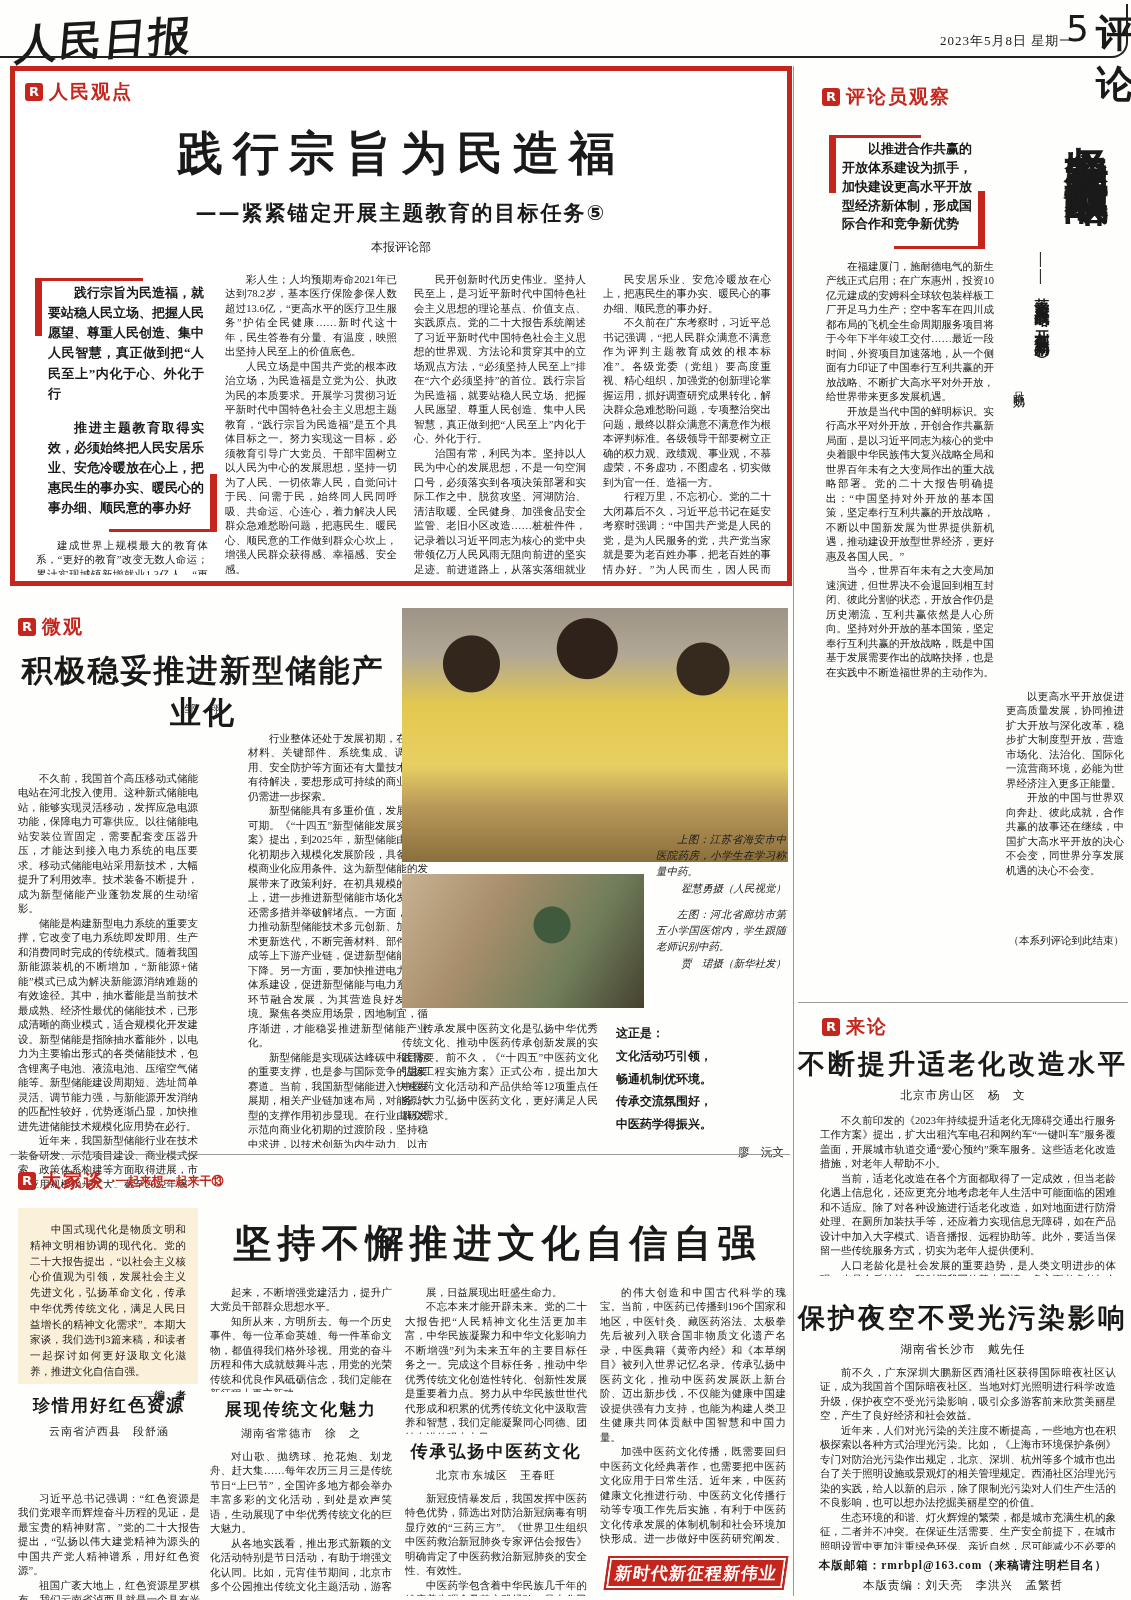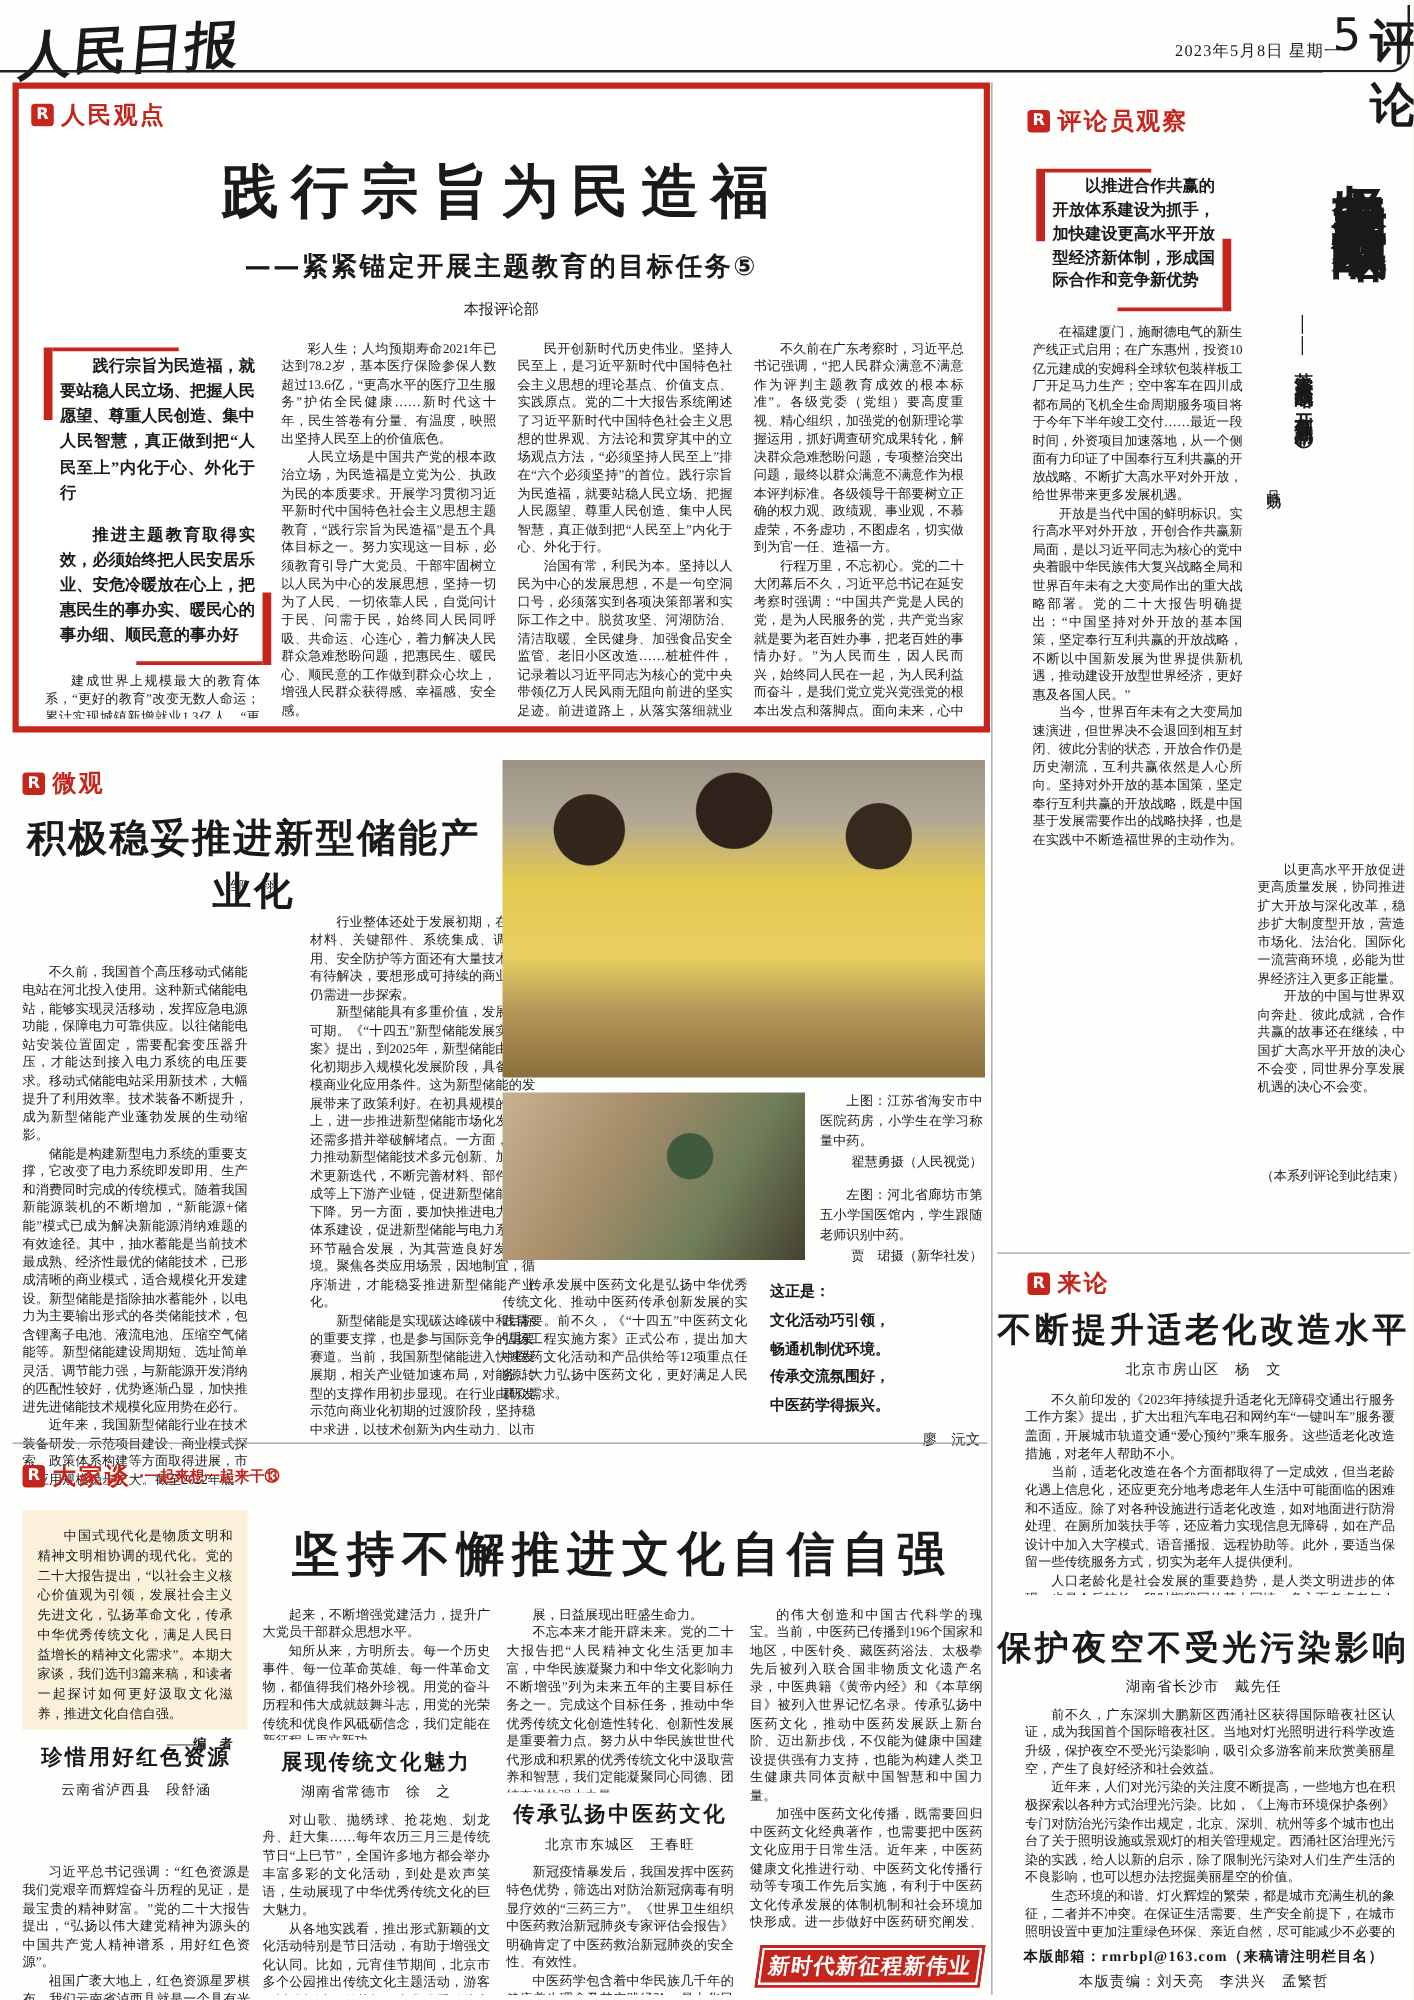--- a/index.html
+++ b/index.html
@@ -107,20 +107,21 @@
       </div>
     <div class="colbody abs" style="left:210px;top:202px;width:172px;height:302px;">
         <p class="">彩人生；人均预期寿命2021年已达到78.2岁，基本医疗保险参保人数超过13.6亿，“更高水平的医疗卫生服务”护佑全民健康……新时代这十年，民生答卷有分量、有温度，映照出坚持人民至上的价值底色。</p>
         <p class="">人民立场是中国共产党的根本政治立场，为民造福是立党为公、执政为民的本质要求。开展学习贯彻习近平新时代中国特色社会主义思想主题教育，“践行宗旨为民造福”是五个具体目标之一。努力实现这一目标，必须教育引导广大党员、干部牢固树立以人民为中心的发展思想，坚持一切为了人民、一切依靠人民，自觉问计于民、问需于民，始终同人民同呼吸、共命运、心连心，着力解决人民群众急难愁盼问题，把惠民生、暖民心、顺民意的工作做到群众心坎上，增强人民群众获得感、幸福感、安全感。</p>
       </div>
     <div class="colbody abs" style="left:399px;top:202px;width:172px;height:302px;">
         <p class="">民开创新时代历史伟业。坚持人民至上，是习近平新时代中国特色社会主义思想的理论基点、价值支点、实践原点。党的二十大报告系统阐述了习近平新时代中国特色社会主义思想的世界观、方法论和贯穿其中的立场观点方法，“必须坚持人民至上”排在“六个必须坚持”的首位。践行宗旨为民造福，就要站稳人民立场、把握人民愿望、尊重人民创造、集中人民智慧，真正做到把“人民至上”内化于心、外化于行。</p>
         <p class="">治国有常，利民为本。坚持以人民为中心的发展思想，不是一句空洞口号，必须落实到各项决策部署和实际工作之中。脱贫攻坚、河湖防治、清洁取暖、全民健身、加强食品安全监管、老旧小区改造……桩桩件件，记录着以习近平同志为核心的党中央带领亿万人民风雨无阻向前进的坚实足迹。前进道路上，从落实落细就业优先政策到完善生育支持政策体系，从解决好新市民、青年人等住房问题到补齐医疗卫生特别是城乡基层医疗卫生公共服务的短板，把人民</p>
       </div>
     <div class="colbody abs" style="left:588px;top:202px;width:168px;height:302px;">
+        <p class="">民安居乐业、安危冷暖放在心上，把惠民生的事办实、暖民心的事办细、顺民意的事办好。</p>
         <p class="">不久前在广东考察时，习近平总书记强调，“把人民群众满意不满意作为评判主题教育成效的根本标准”。各级党委（党组）要高度重视、精心组织，加强党的创新理论掌握运用，抓好调查研究成果转化，解决群众急难愁盼问题，专项整治突出问题，最终以群众满意不满意作为根本评判标准。各级领导干部要树立正确的权力观、政绩观、事业观，不慕虚荣，不务虚功，不图虚名，切实做到为官一任、造福一方。</p>
         <p class="">行程万里，不忘初心。党的二十大闭幕后不久，习近平总书记在延安考察时强调：“中国共产党是人民的党，是为人民服务的党，共产党当家就是要为老百姓办事，把老百姓的事情办好。”为人民而生，因人民而兴，始终同人民在一起，为人民利益而奋斗，是我们党立党兴党强党的根本出发点和落脚点。面向未来，心中装着百姓，手中握有真理，脚踏人间正道，我们信心十足、力量十足。</p>
       </div>
   </div>
 
   <div class="label-row abs" style="left:822px;top:84px;">
     <span class="logo-sq">R</span>
     <span class="label-main">评论员观察</span>
   </div>
   <div class="pq abs" style="left:842px;top:140px;width:130px;height:104px;font-size:13px;line-height:1.45;">
@@ -158,21 +159,21 @@
       <p class="">近年来，我国新型储能行业在技术装备研发、示范项目建设、商业模式探索、政策体系构建等方面取得进展，市场应用规模稳步扩大。截至2022年底，全国已投运新型储能项目装机规模达870万千瓦，比2021年底增长110%以上。不过，新型储能</p>
     </div>
   <div class="colbody abs" style="left:210px;top:732px;width:180px;height:416px;margin-left:38px;">
       <p class="">行业整体还处于发展初期，在核心材料、关键部件、系统集成、调度运用、安全防护等方面还有大量技术难题有待解决，要想形成可持续的商业模式仍需进一步探索。</p>
       <p class="">新型储能具有多重价值，发展前景可期。《“十四五”新型储能发展实施方案》提出，到2025年，新型储能由商业化初期步入规模化发展阶段，具备大规模商业化应用条件。这为新型储能的发展带来了政策利好。在初具规模的基础上，进一步推进新型储能市场化发展，还需多措并举破解堵点。一方面，要着力推动新型储能技术多元创新、加速技术更新迭代，不断完善材料、部件、集成等上下游产业链，促进新型储能成本下降。另一方面，要加快推进电力市场体系建设，促进新型储能与电力系统各环节融合发展，为其营造良好发展环境。聚焦各类应用场景，因地制宜，循序渐进，才能稳妥推进新型储能产业化。</p>
       <p class="">新型储能是实现碳达峰碳中和目标的重要支撑，也是参与国际竞争的重要赛道。当前，我国新型储能进入快速发展期，相关产业链加速布局，对能源转型的支撑作用初步显现。在行业由研发示范向商业化初期的过渡阶段，坚持稳中求进，以技术创新为内生动力、以市场机制为根本依托，以政策环境为有力保障，定能推动新型储能高质量发展，为加快构建清洁低碳、安全高效的能源体系添砖加瓦。</p>
     </div>
 
   <div class="abs photo photo-big" style="left:402px;top:608px;width:386px;height:254px;"></div>
   <div class="abs photo photo-small" style="left:402px;top:874px;width:242px;height:134px;"></div>
-  <div class="abs caption" style="left:656px;top:874px;width:130px;">
+  <div class="abs caption" style="left:656px;top:832px;width:130px;font-style:italic;">
     <p>上图：江苏省海安市中医院药房，小学生在学习称量中药。</p>
     <div class="cap-credit">翟慧勇摄（人民视觉）</div>
     <p>左图：河北省廊坊市第五小学国医馆内，学生跟随老师识别中药。</p>
     <div class="cap-credit">贾　珺摄（新华社发）</div>
   </div>
   <div class="colbody abs" style="left:402px;top:1022px;width:196px;height:126px;">
       <p style="margin:0;text-indent:2em;text-align:justify;">传承发展中医药文化是弘扬中华优秀传统文化、推动中医药传承创新发展的实践需要。前不久，《“十四五”中医药文化弘扬工程实施方案》正式公布，提出加大中医药文化活动和产品供给等12项重点任务，大力弘扬中医药文化，更好满足人民群众需求。</p>
     </div>
   <div class="abs poem" style="left:616px;top:1022px;width:168px;">
     <p>这正是：</p>

